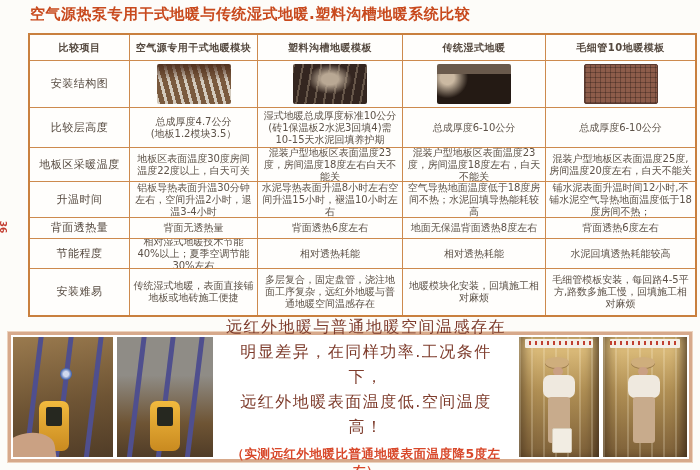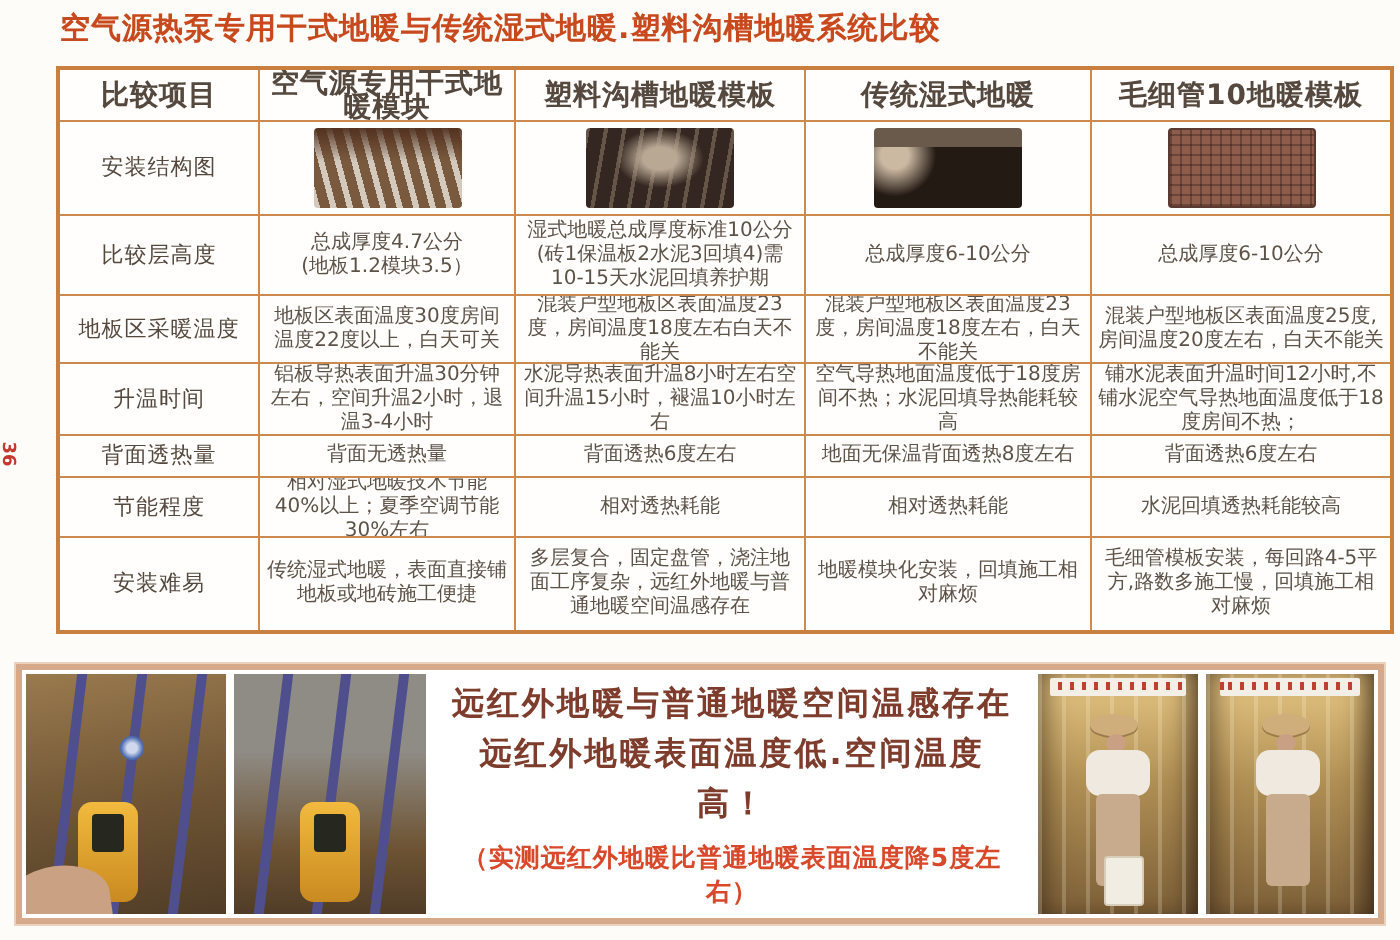--- a/index.html
+++ b/index.html
@@ -31,21 +31,21 @@
   .cell{
     box-sizing:border-box;
     border-right:1px solid #cd8a4e;border-bottom:1px solid #cd8a4e;
     display:flex;align-items:center;justify-content:center;
     padding:1px 3px;text-align:center;
     font-size:10px;line-height:12px;color:#5d5248;
     white-space:pre-line;overflow:hidden;
   }
   .cmp-table > .cell:nth-child(5n){border-right:none;}
   .cmp-table > .cell:nth-child(n+36){border-bottom:none;}
-  .cell.head{font-size:14px;font-weight:bold;color:#55493f;letter-spacing:.5px;}
+  .cell.head{font-size:10px;font-weight:bold;color:#55493f;letter-spacing:.5px;}
   .cell.lab{font-size:11px;font-weight:normal;color:#55493f;letter-spacing:.5px;}
   
   .ph{width:74px;height:40px;border-radius:2px;}
   .ph1{background-color:#9a7a5a;
        background-image:linear-gradient(180deg,rgba(80,48,30,.95) 0%,rgba(80,48,30,0) 42%),
                         repeating-linear-gradient(75deg,#d3cabd 0 3px,#7a5a3e 3px 8px);}
   .ph2{background-color:#342620;
        background-image:radial-gradient(ellipse at 50% 38%,#b9a894 0 16%,rgba(0,0,0,0) 42%),
                         repeating-linear-gradient(100deg,rgba(215,195,165,.30) 0 2px,rgba(0,0,0,0) 2px 9px);}
   .ph3{background-color:#241a14;
@@ -79,21 +79,21 @@
       background:repeating-linear-gradient(90deg,rgba(255,245,220,.22) 0 2px,rgba(0,0,0,0) 2px 12px);}
   .sign{position:absolute;top:2px;left:8%;width:84%;height:9px;background:#f4efe6;border-radius:1px;
         background-image:repeating-linear-gradient(90deg,#c04030 2px 4px,rgba(0,0,0,0) 4px 8px);
         background-size:auto 4px;background-repeat:repeat-x;background-position:2px 2px;}
   .hat{position:absolute;top:17%;left:33%;width:24px;height:11px;background:#cfae7c;border-radius:50%;box-shadow:0 1px 0 #9c7c4d;}
   .face{position:absolute;top:25%;left:42%;width:10px;height:9px;background:#caa084;border-radius:50%;}
   .blouse{position:absolute;top:32%;left:30%;width:32px;height:23px;background:#efe9df;border-radius:7px;}
   .pants{position:absolute;top:50%;left:36%;width:22px;height:38%;background:#c8ab8c;border-radius:3px;}
   .bag{position:absolute;bottom:3%;left:41%;width:18px;height:23px;background:#f2ede3;border-radius:2px;border:1px solid #d8cdb8;}
   .btext{flex:1 1 auto;display:flex;flex-direction:column;align-items:center;justify-content:center;padding:0 6px;}
-  .btext .main{font-size:16px;line-height:25px;font-weight:bold;color:#7e3c2c;letter-spacing:1.5px;text-align:center;}
+  .btext .main{font-size:16px;line-height:25px;font-weight:normal;color:#7e3c2c;letter-spacing:1.5px;text-align:center;}
   .btext .note{margin-top:7px;font-size:12.5px;font-weight:bold;color:#d8482a;letter-spacing:.5px;text-align:center;}
 </style>
 </head>
 <body>
 
 <div class="page-title">空气源热泵专用干式地暖与传统湿式地暖.塑料沟槽地暖系统比较</div>
 <div class="side-num">36</div>
 
 <div class="cmp-table">
 
@@ -161,20 +161,21 @@
   <div class="bphoto ph-ir ph-ir2" style="width:96px">
     <div class="bar b1"></div>
     <div class="bar b2"></div>
     <div class="bar b3"></div>
     <div class="gun g2">
         <div class="lcd"></div>
       </div>
   </div>
   <div class="btext">
     <div class="main">远红外地暖与普通地暖空间温感存在</div>
+    <div class="main">明显差异，在同样功率.工况条件下，</div>
     <div class="main">远红外地暖表面温度低.空间温度高！</div>
     <div class="note">（实测远红外地暖比普通地暖表面温度降5度左右）</div>
   </div>
   <div class="bphoto ph-model" style="width:80px">
     <div class="panels"></div>
     <div class="sign"></div>
     <div class="hat"></div>
     <div class="face"></div>
     <div class="blouse"></div>
     <div class="pants"></div>

